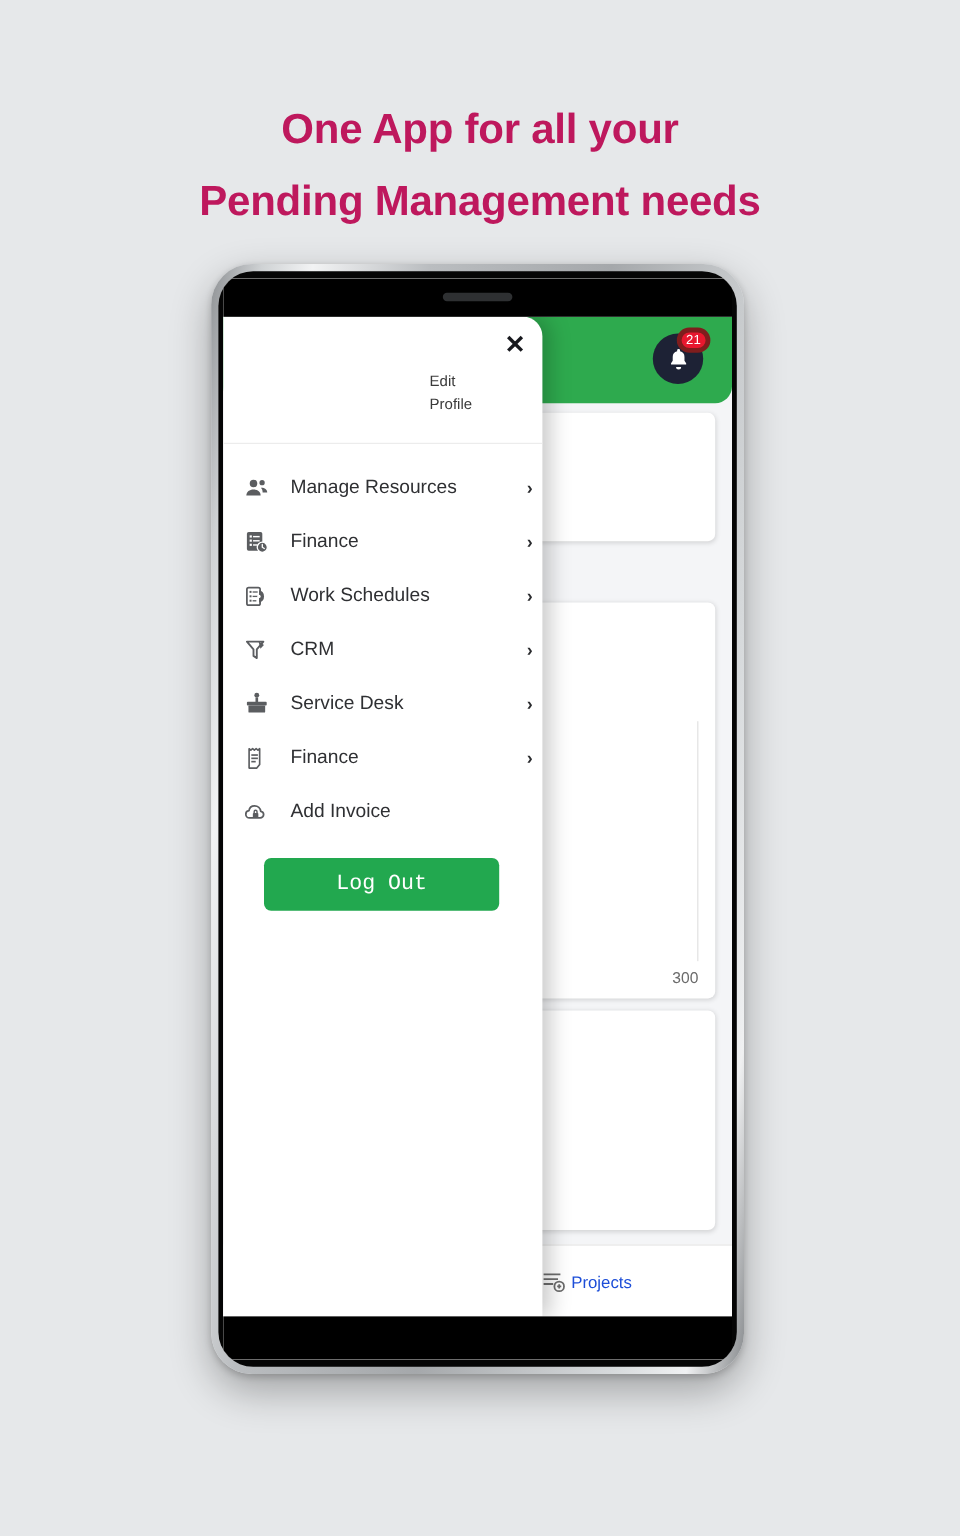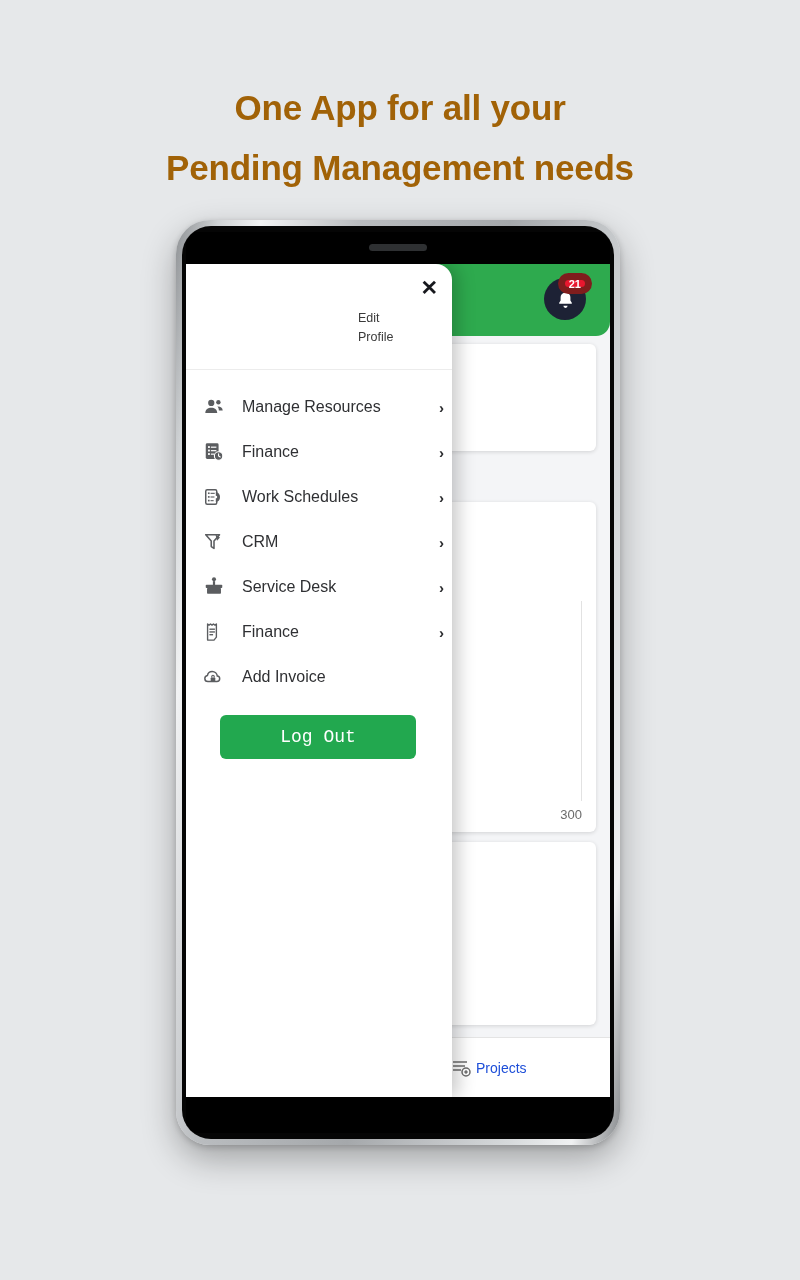--- a/index.html
+++ b/index.html
@@ -8,21 +8,21 @@
     background: #e6e8ea;
     font-family: "Liberation Sans", sans-serif;
     overflow: hidden;
   }
   #page { position: relative; width: 800px; height: 1280px; }
 
   
   .headline {
     position: absolute; top: 78px; left: 0; width: 800px;
     text-align: center;
-    color: #a16207;
+    color: #be185d;
     font-size: 35px;
     font-weight: bold;
     line-height: 60px;
     letter-spacing: -0.2px;
   }
   .headline .l2 { display: block; }
 
   
   .device {
     position: absolute; left: 176px; top: 220px;
@@ -81,23 +81,23 @@
   }
   .bell-circle {
     position: absolute; inset: 0;
     background: #1d2235; border-radius: 50%;
     display: flex; align-items: center; justify-content: center;
   }
   .bell-badge {
     position: absolute; right: -6px; top: -5px;
     min-width: 21px; height: 21px; padding: 0 4px;
     border-radius: 11px; background: #e8172e;
-    color: #fff; font-size: 11px; font-weight: bold;
+    color: #fff; font-size: 11px; font-weight: normal;
     display: flex; align-items: center; justify-content: center;
-    border: 7px solid #7f1d1d;
+    border: 4px solid #7f1d1d;
   }
   .card {
     background: #fff;
     border-radius: 6px;
     box-shadow: 0 1px 4px rgba(0,0,0,0.14);
     margin: 10px 14px;
   }
   .clock-card { padding: 14px 16px 16px 16px; margin-top: 8px; }
   .view-history {
     font-size: 15px; color: #3a3a3a; text-decoration: underline;

